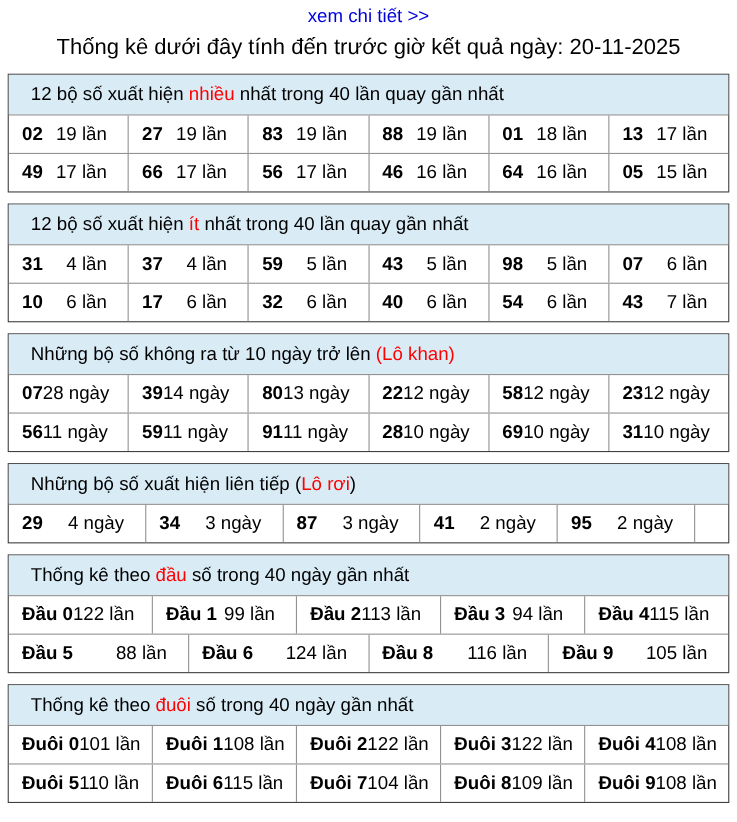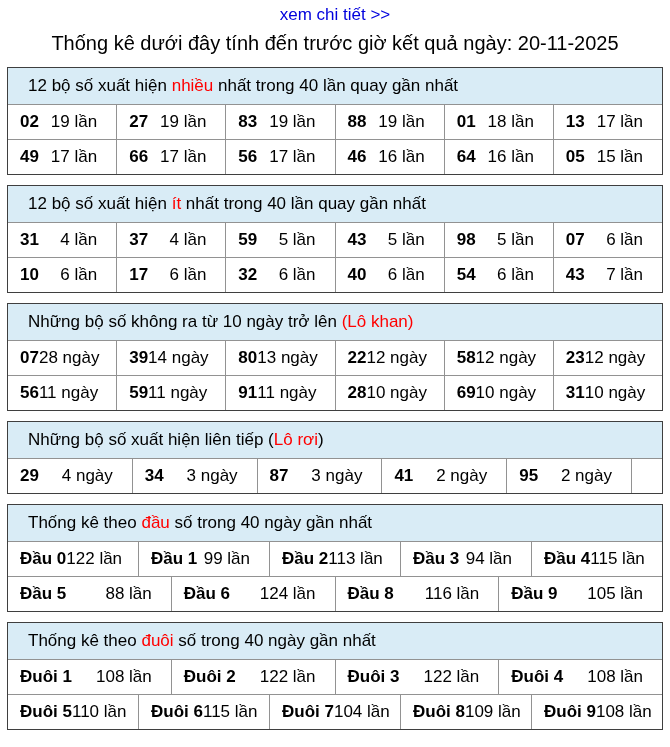--- a/index.html
+++ b/index.html
@@ -316,20 +316,24 @@
         <div class="cell">
           <span class="num">Đầu 9</span>
           <span class="val">105 lần</span>
         </div>
       </div>
     </section>
     <section class="stat-table">
       <div class="table-header"><span>Thống kê theo </span><span class="hl">đuôi</span><span> số trong 40 ngày gần nhất</span></div>
       <div class="table-row">
         <div class="cell">
+          <span class="num">Đuôi 0</span>
+          <span class="val">101 lần</span>
+        </div>
+        <div class="cell">
           <span class="num">Đuôi 1</span>
           <span class="val">108 lần</span>
         </div>
         <div class="cell">
           <span class="num">Đuôi 2</span>
           <span class="val">122 lần</span>
         </div>
         <div class="cell">
           <span class="num">Đuôi 3</span>
           <span class="val">122 lần</span>

